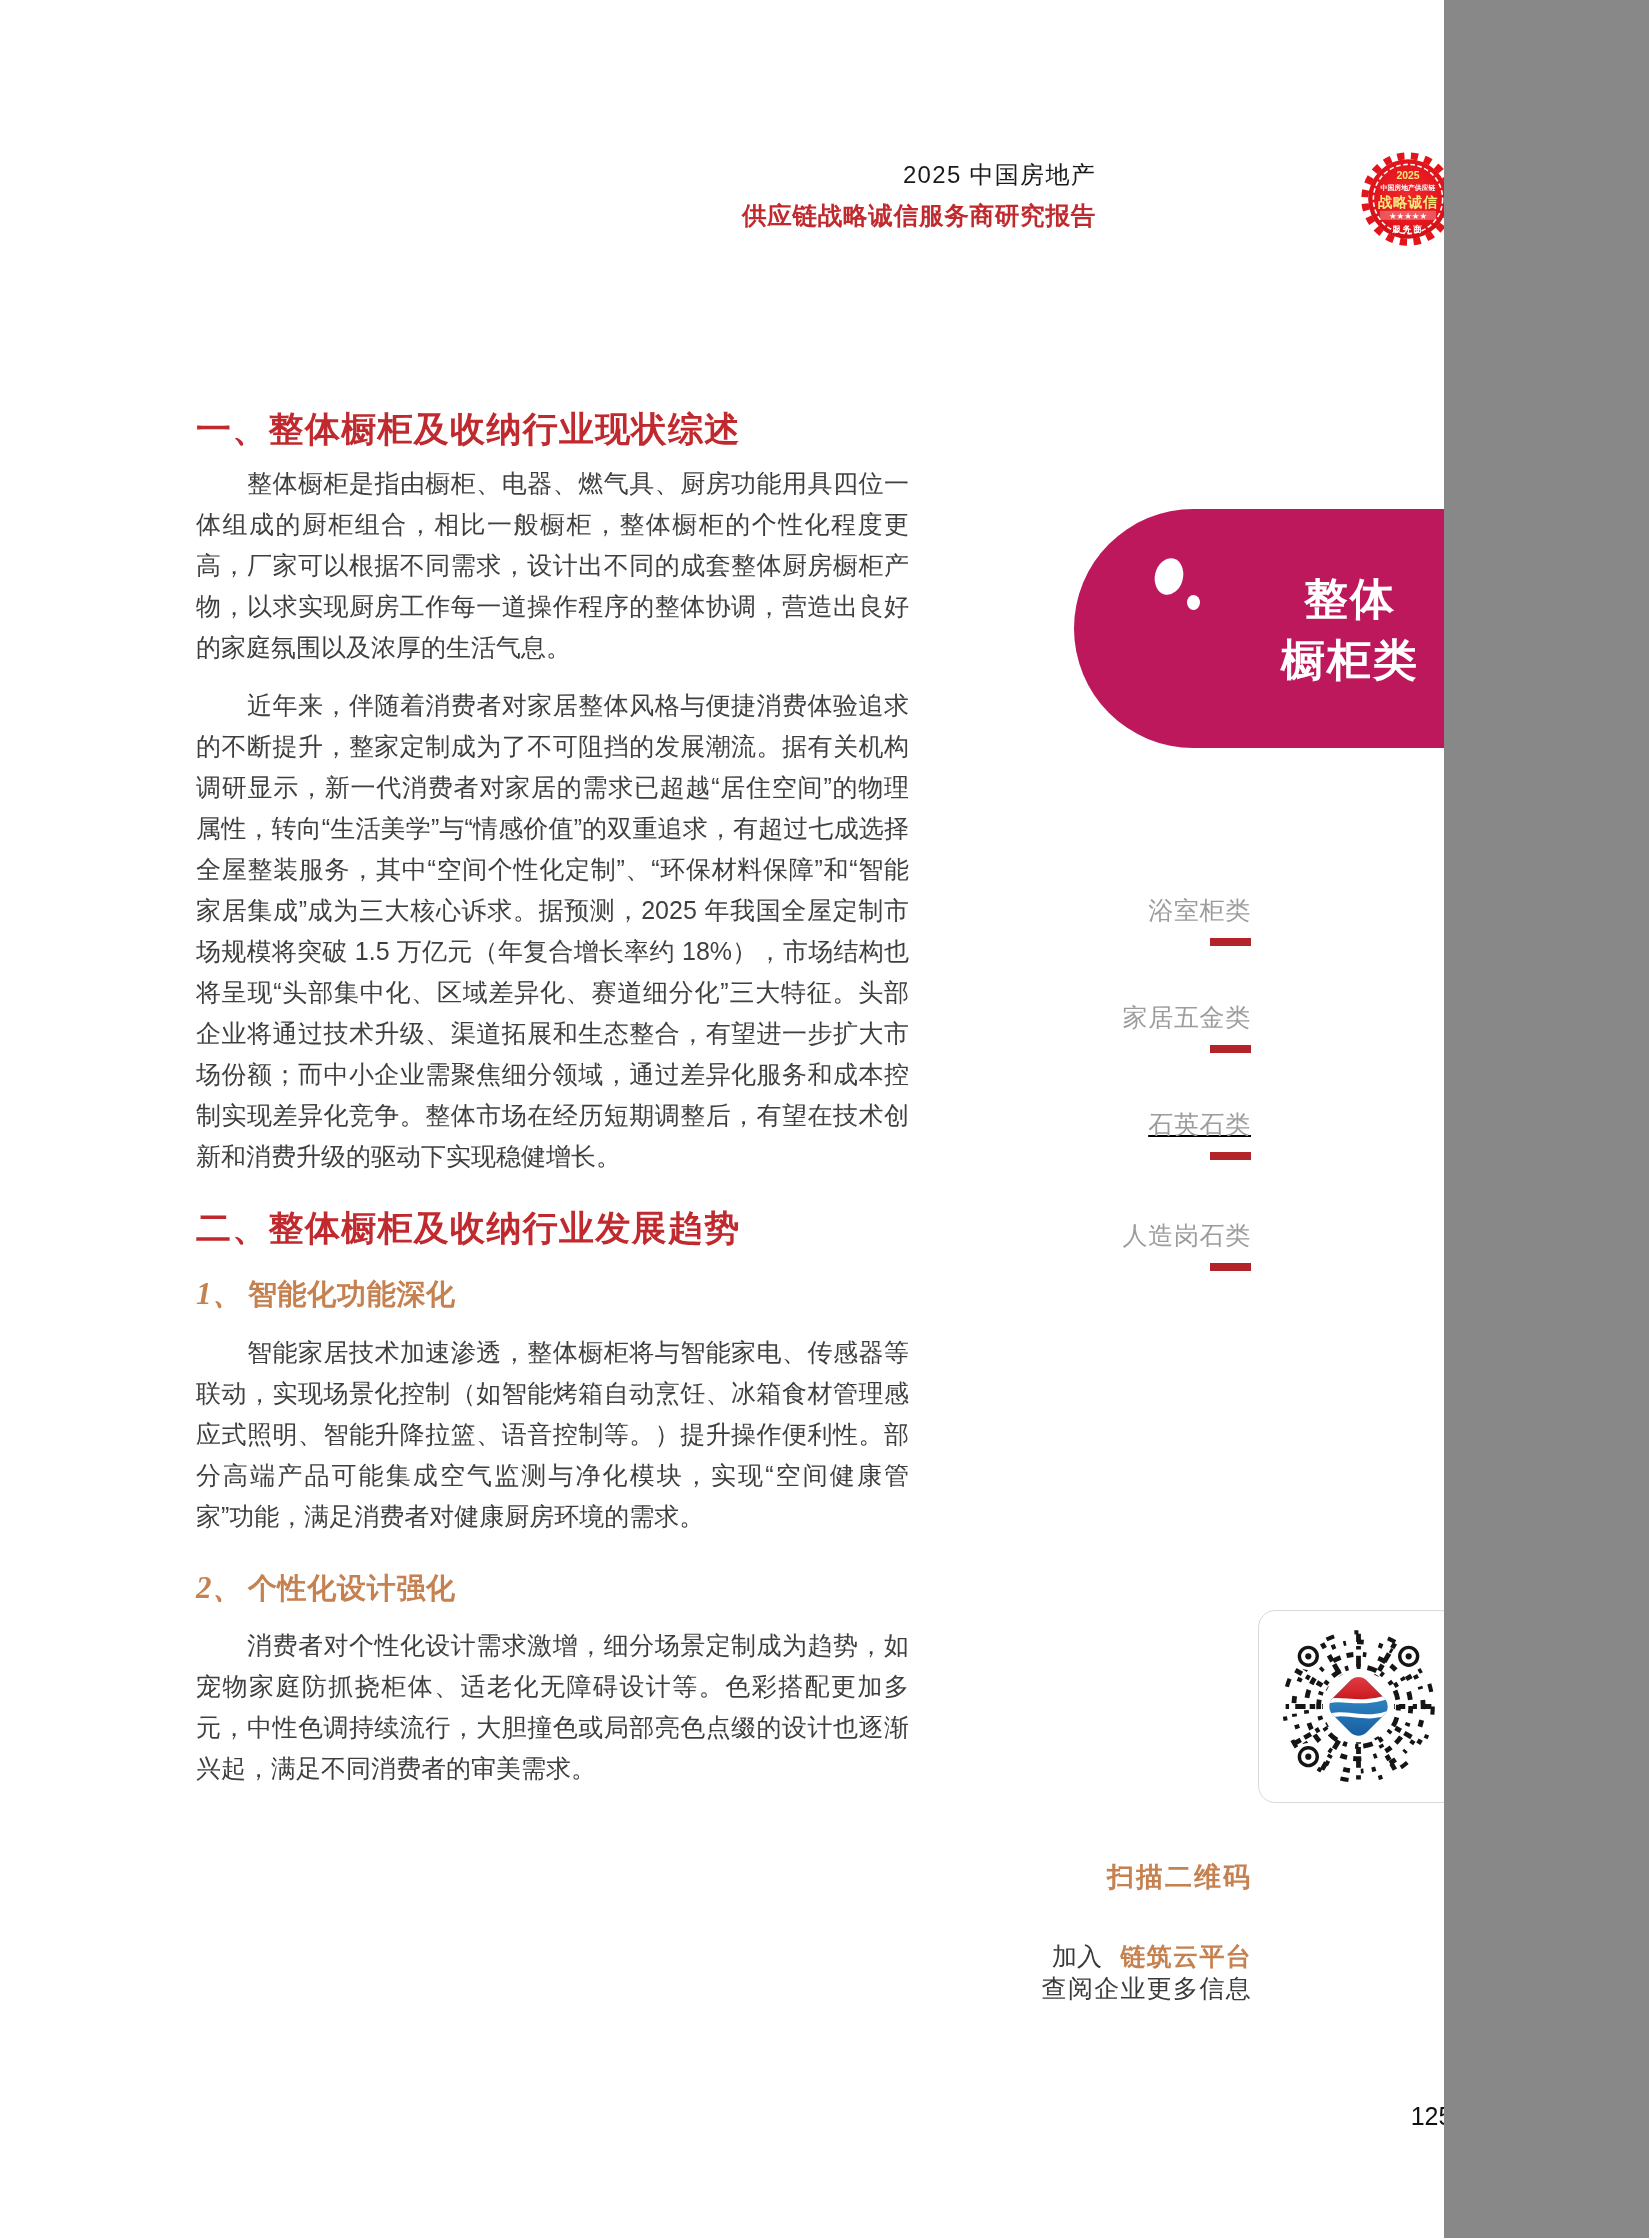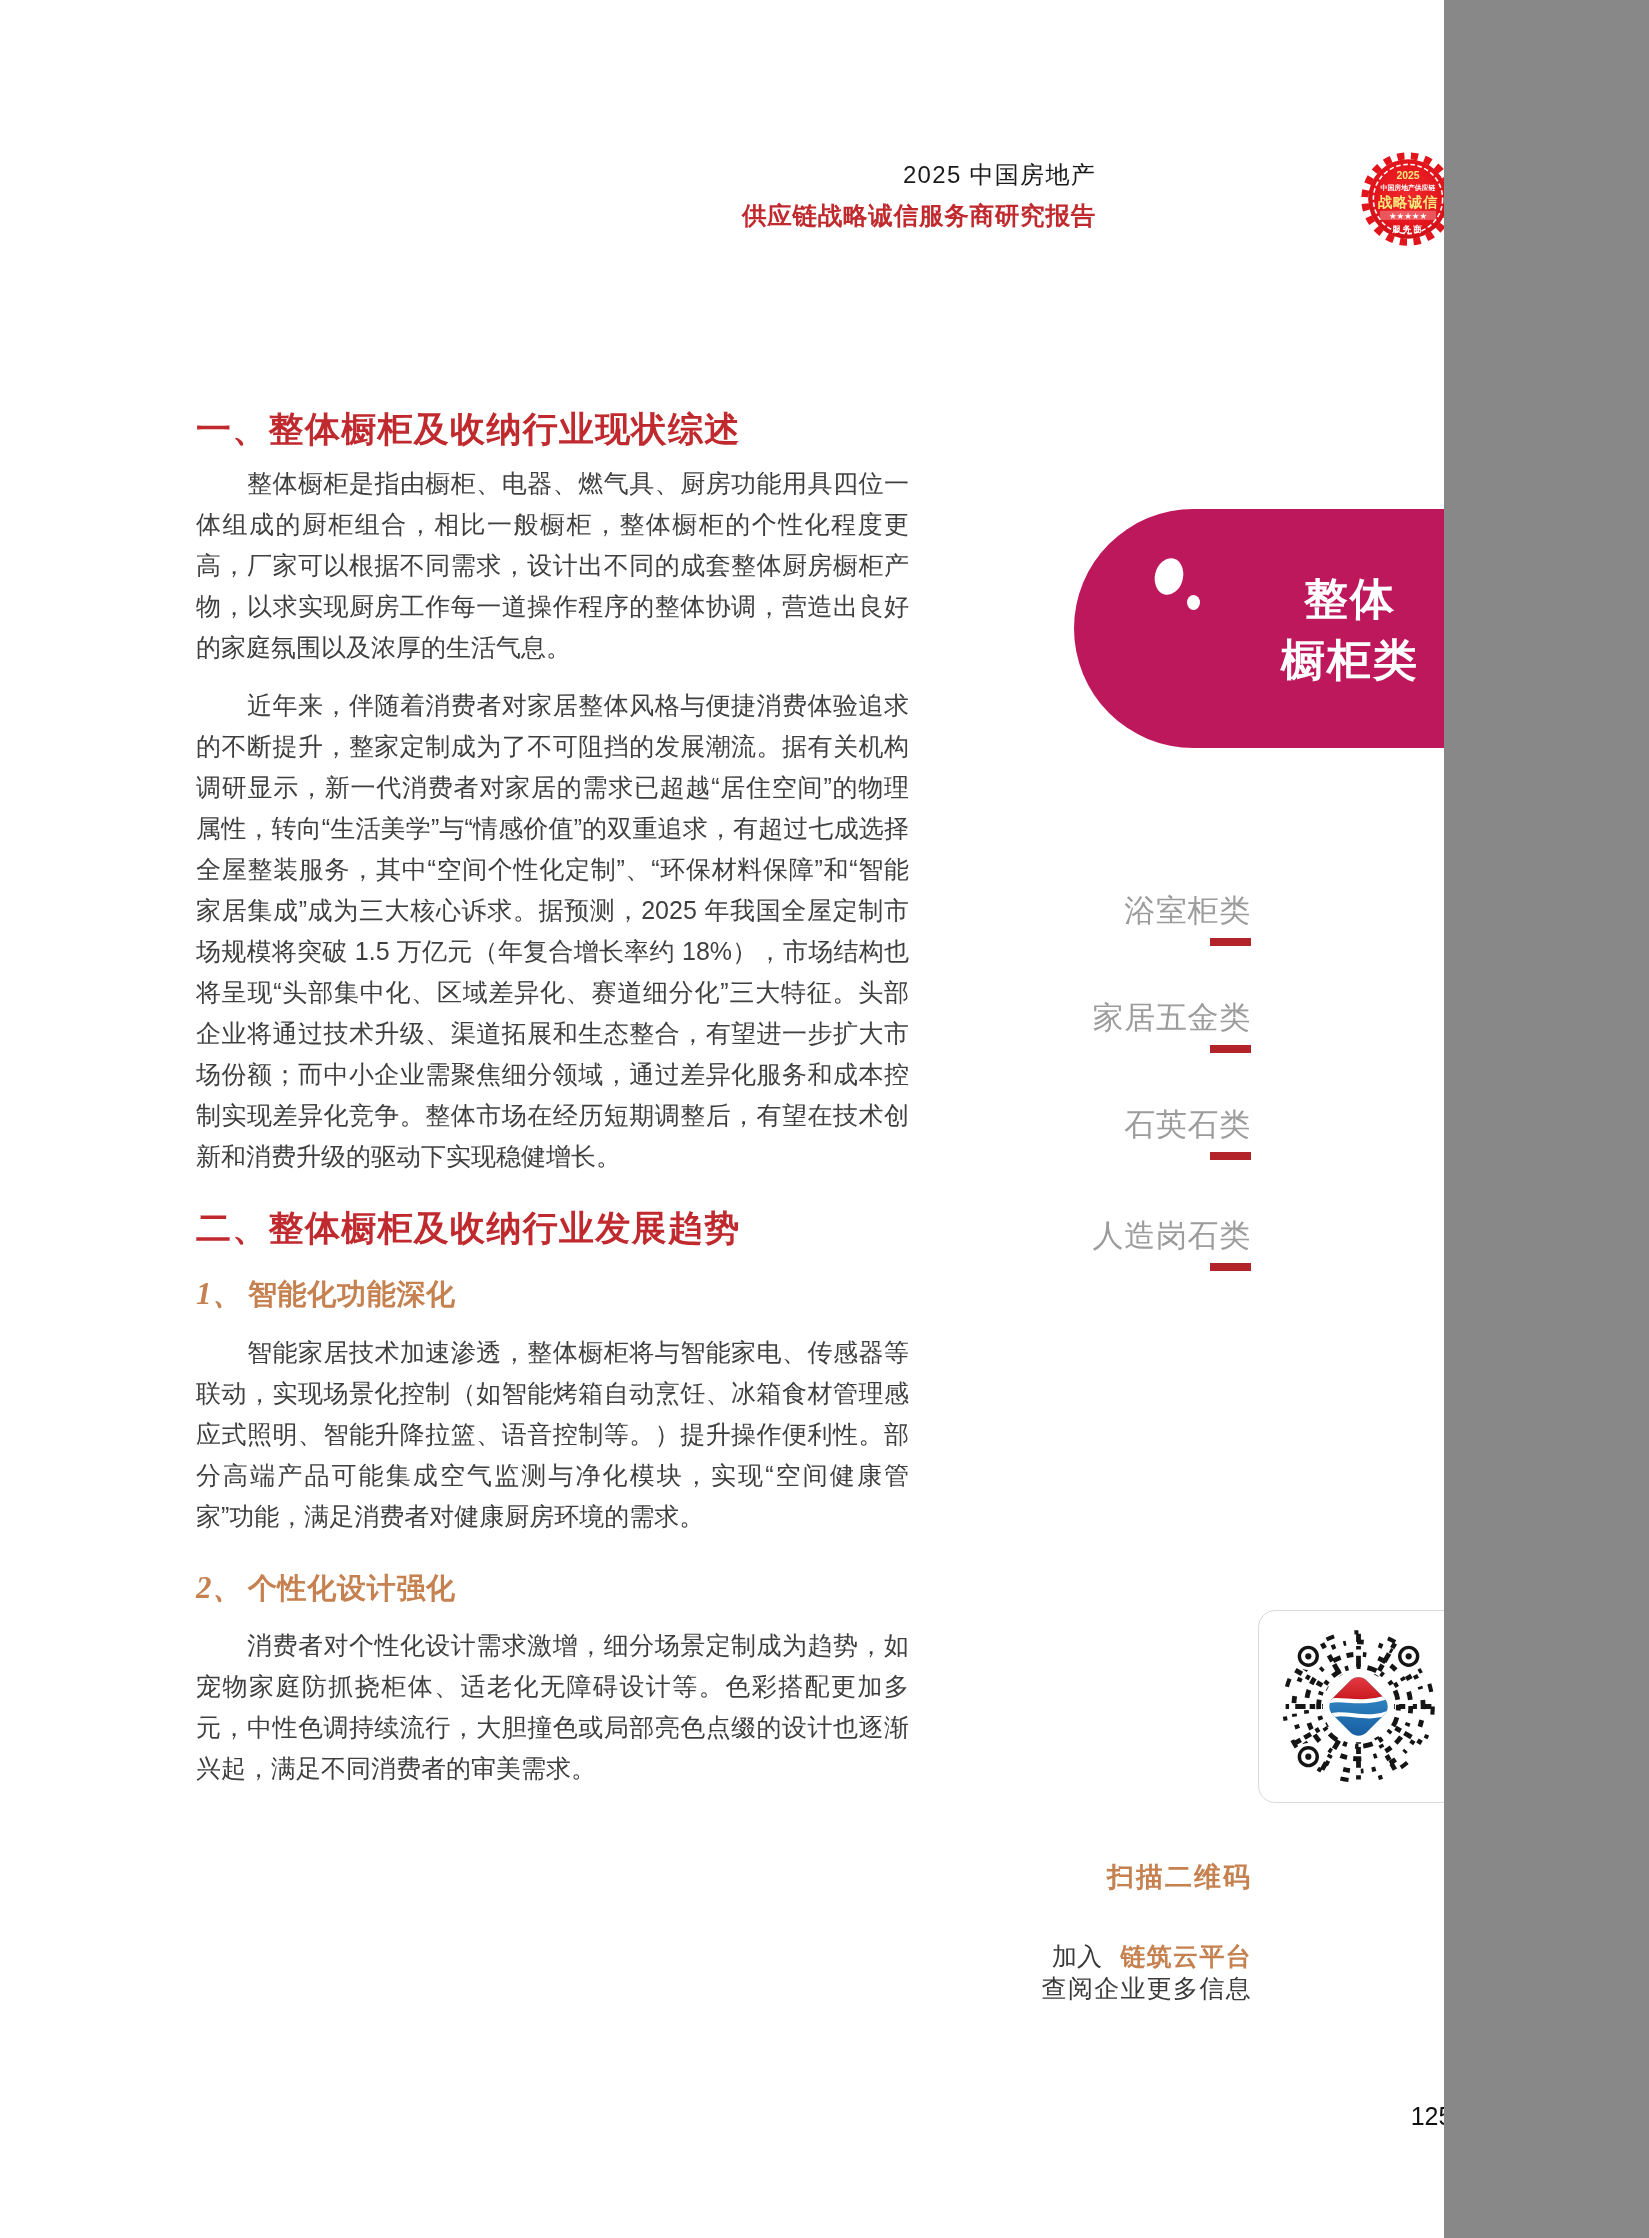--- a/index.html
+++ b/index.html
@@ -19,23 +19,23 @@
     background:#be185d;border-radius:133px 0 0 133px;
   }
   .tab .dot-big{position:absolute;left:81px;top:49px;width:28px;height:37px;background:#fff;border-radius:50%;transform:rotate(14deg);}
   .tab .dot-small{position:absolute;left:113px;top:86px;width:13.3px;height:15.3px;background:#fff;border-radius:50%;}
   .tab .tab-text{
     position:absolute;left:33px;right:0;top:50%;transform:translateY(-50%);
     text-align:center;color:#fff;font-weight:700;font-size:44px;line-height:61px;letter-spacing:2px;
   }
   
   .side-item{position:absolute;right:193px;text-align:right;}
-  .side-item .side-label{font-size:31px;line-height:29px;color:#9c9c9c;letter-spacing:0.7px;text-align:center;}
+  .side-item .side-label{font-size:25px;line-height:29px;color:#9c9c9c;letter-spacing:0.7px;text-align:center;}
   .side-item .side-dash{width:41px;height:8px;background:#b2232a;margin:13.3px 0 0 auto;}
-  .si-0{top:896px;} .si-1{top:1003px;} .si-2{top:1110px;} .si-3{top:1221px;}
+  .si-0{top:896px;} .si-1{top:1003px;} .si-2{top:1110px;text-decoration:underline;} .si-3{top:1221px;}
   
   .content{position:absolute;left:196px;top:407px;width:713px;}
   .content h1{
     font-size:35px;line-height:44px;margin:0 0 12px 0;color:#c02a2e;font-weight:700;letter-spacing:1.3px;
   }
   .content h1.second{margin-top:29px;margin-bottom:24px;}
   .content p{
     margin:0 0 17.3px 0;font-size:25px;line-height:41px;color:#3f3f3f;
     text-align:justify;text-indent:51px;
   }

